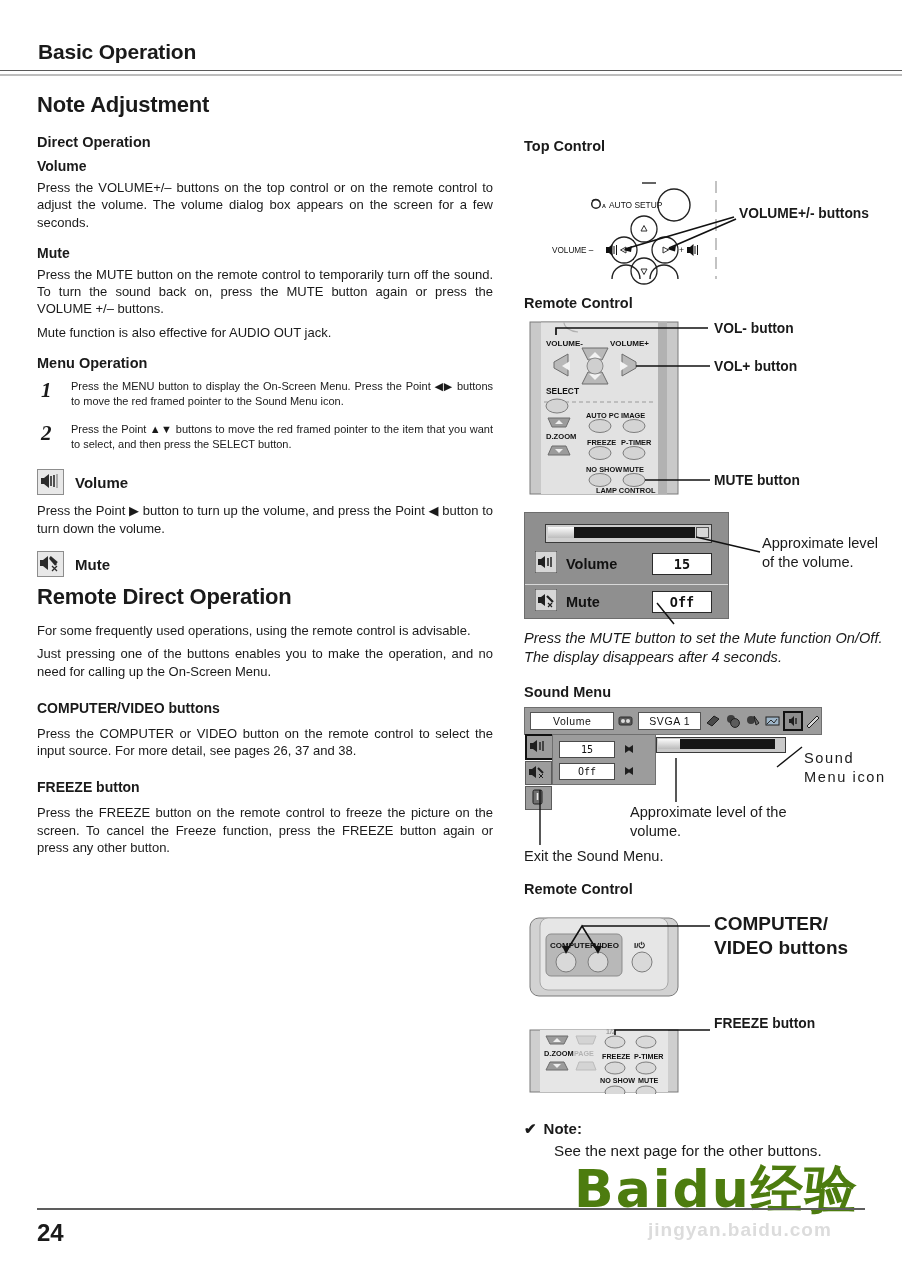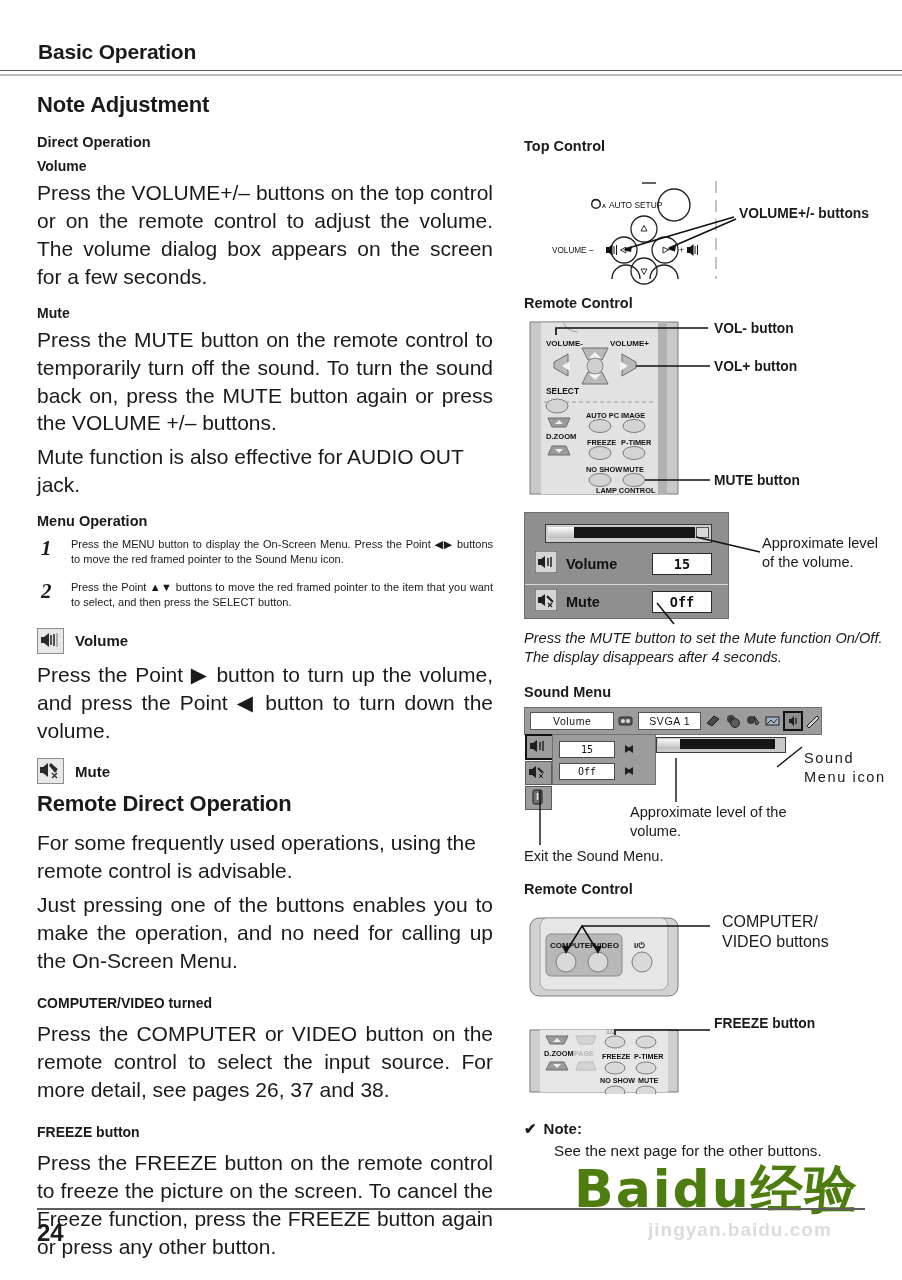--- a/index.html
+++ b/index.html
@@ -27,21 +27,21 @@
   }
 
   
   .colL{position:absolute;left:37px;top:92px;width:456px;}
   .colR{position:absolute;left:524px;top:138px;width:360px;}
 
   h1.sec{font-size:22px;font-weight:bold;margin:0 0 16px 0;letter-spacing:-0.2px;}
   h2.sub{font-size:14.5px;font-weight:bold;margin:0 0 8px 0;}
   h3.sub2{font-size:14px;font-weight:bold;margin:0 0 5px 0;}
   p.body{
-    font-size:21px;line-height:1.33;margin:0 0 14px 0;
+    font-size:13px;line-height:1.33;margin:0 0 14px 0;
     text-align:justify;text-justify:inter-word;
   }
   p.body.nj{text-align:left;}
   p.tight{margin-bottom:6px;}
 
   
   .step{position:relative;padding-left:34px;margin-bottom:14px;}
   .step .num{
     position:absolute;left:4px;top:-1px;
     font-family:"Liberation Serif", serif;
@@ -219,21 +219,21 @@
           <path d="M14 14 l5 5 M19 14 l-5 5" stroke="#2b2b2b" stroke-width="1.3"></path>
         </svg>
       </span>
       <span class="lbl">Mute</span>
     </div>
 
     <h1 class="sec" style="margin-bottom:12px;">Remote Direct Operation</h1>
     <p class="body nj tight">For some frequently used operations, using the remote control is advisable.</p>
     <p class="body" style="margin-bottom:20px;">Just pressing one of the buttons enables you to make the operation, and no need for calling up the On-Screen Menu.</p>
 
-    <h3 class="sub2" style="margin-bottom:9px;">COMPUTER/VIDEO turned</h3>
+    <h3 class="sub2" style="margin-bottom:9px;">COMPUTER/VIDEO buttons</h3>
     <p class="body" style="margin-bottom:20px;">Press the COMPUTER or VIDEO button on the remote control to select the input source.  For more detail, see pages 26, 37 and 38.</p>
 
     <h3 class="sub2" style="margin-bottom:9px;">FREEZE button</h3>
     <p class="body">Press the FREEZE button on the remote control to freeze the picture on the screen.  To cancel the Freeze function, press the FREEZE button again or press any other button.</p>
   </div>
 
   <div class="colR">
 
     <div class="rlabel">Top Control</div>
 
@@ -540,21 +540,21 @@
         <text x="110" y="155" font-family="'Liberation Sans',sans-serif" font-size="7.2" font-weight="bold" fill="#111">P-TIMER</text>
         <ellipse cx="91" cy="164" rx="10" ry="6" fill="#d9d9d9" stroke="#7d7d7d"></ellipse>
         <ellipse cx="122" cy="164" rx="10" ry="6" fill="#d9d9d9" stroke="#7d7d7d"></ellipse>
         <text x="76" y="179" font-family="'Liberation Sans',sans-serif" font-size="7.2" font-weight="bold" fill="#111">NO SHOW</text>
         <text x="114" y="179" font-family="'Liberation Sans',sans-serif" font-size="7.2" font-weight="bold" fill="#111">MUTE</text>
         <ellipse cx="91" cy="188" rx="10" ry="6" fill="#d9d9d9" stroke="#7d7d7d"></ellipse>
         <ellipse cx="122" cy="188" rx="10" ry="6" fill="#d9d9d9" stroke="#7d7d7d"></ellipse>
 
         <path d="M91 131 v-5 h95" stroke="#111" stroke-width="1.6" fill="none"></path>
       </svg>
-      <div style="position:absolute;left:190px;top:8px;font-size:16px;font-weight:normal;line-height:1.28;margin-left:8px;">
+      <div style="position:absolute;left:190px;top:8px;font-size:19px;font-weight:bold;line-height:1.28;">
         <div>COMPUTER/</div>
         <div>VIDEO buttons</div>
       </div>
       <div style="position:absolute;left:190px;top:112px;font-size:13.8px;font-weight:bold;">FREEZE button</div>
     </div>
   </div>
 
   <div class="note">
     <div class="nh">
       <span>✔</span>

